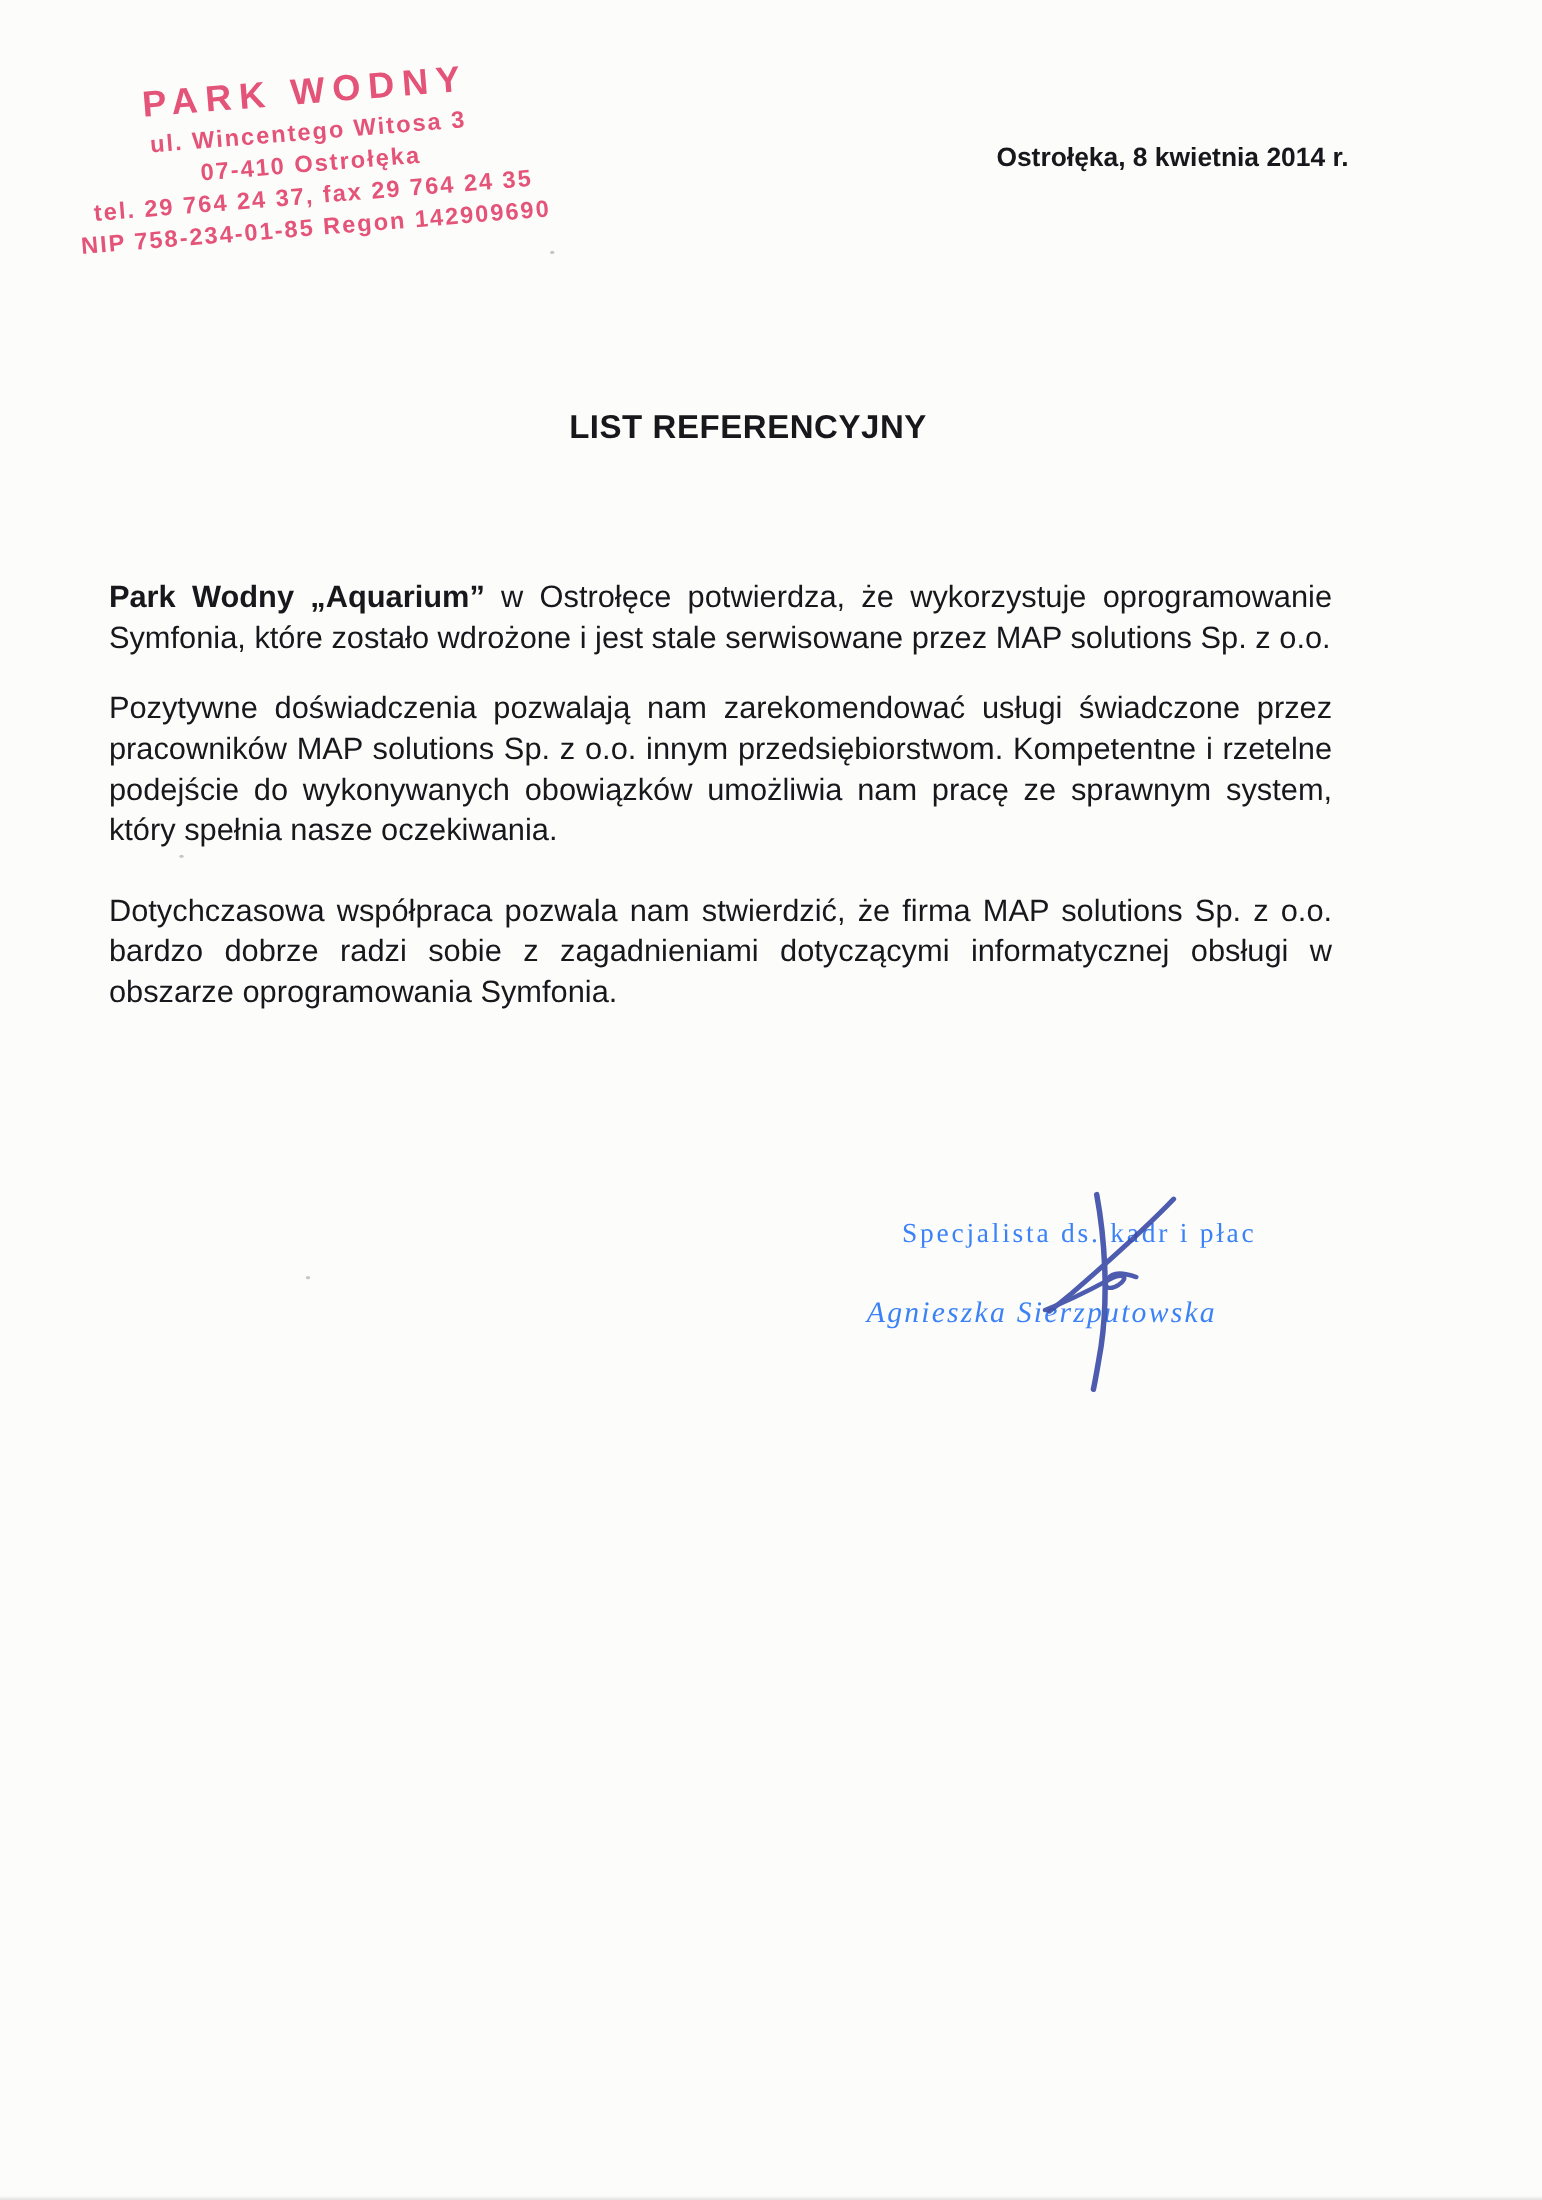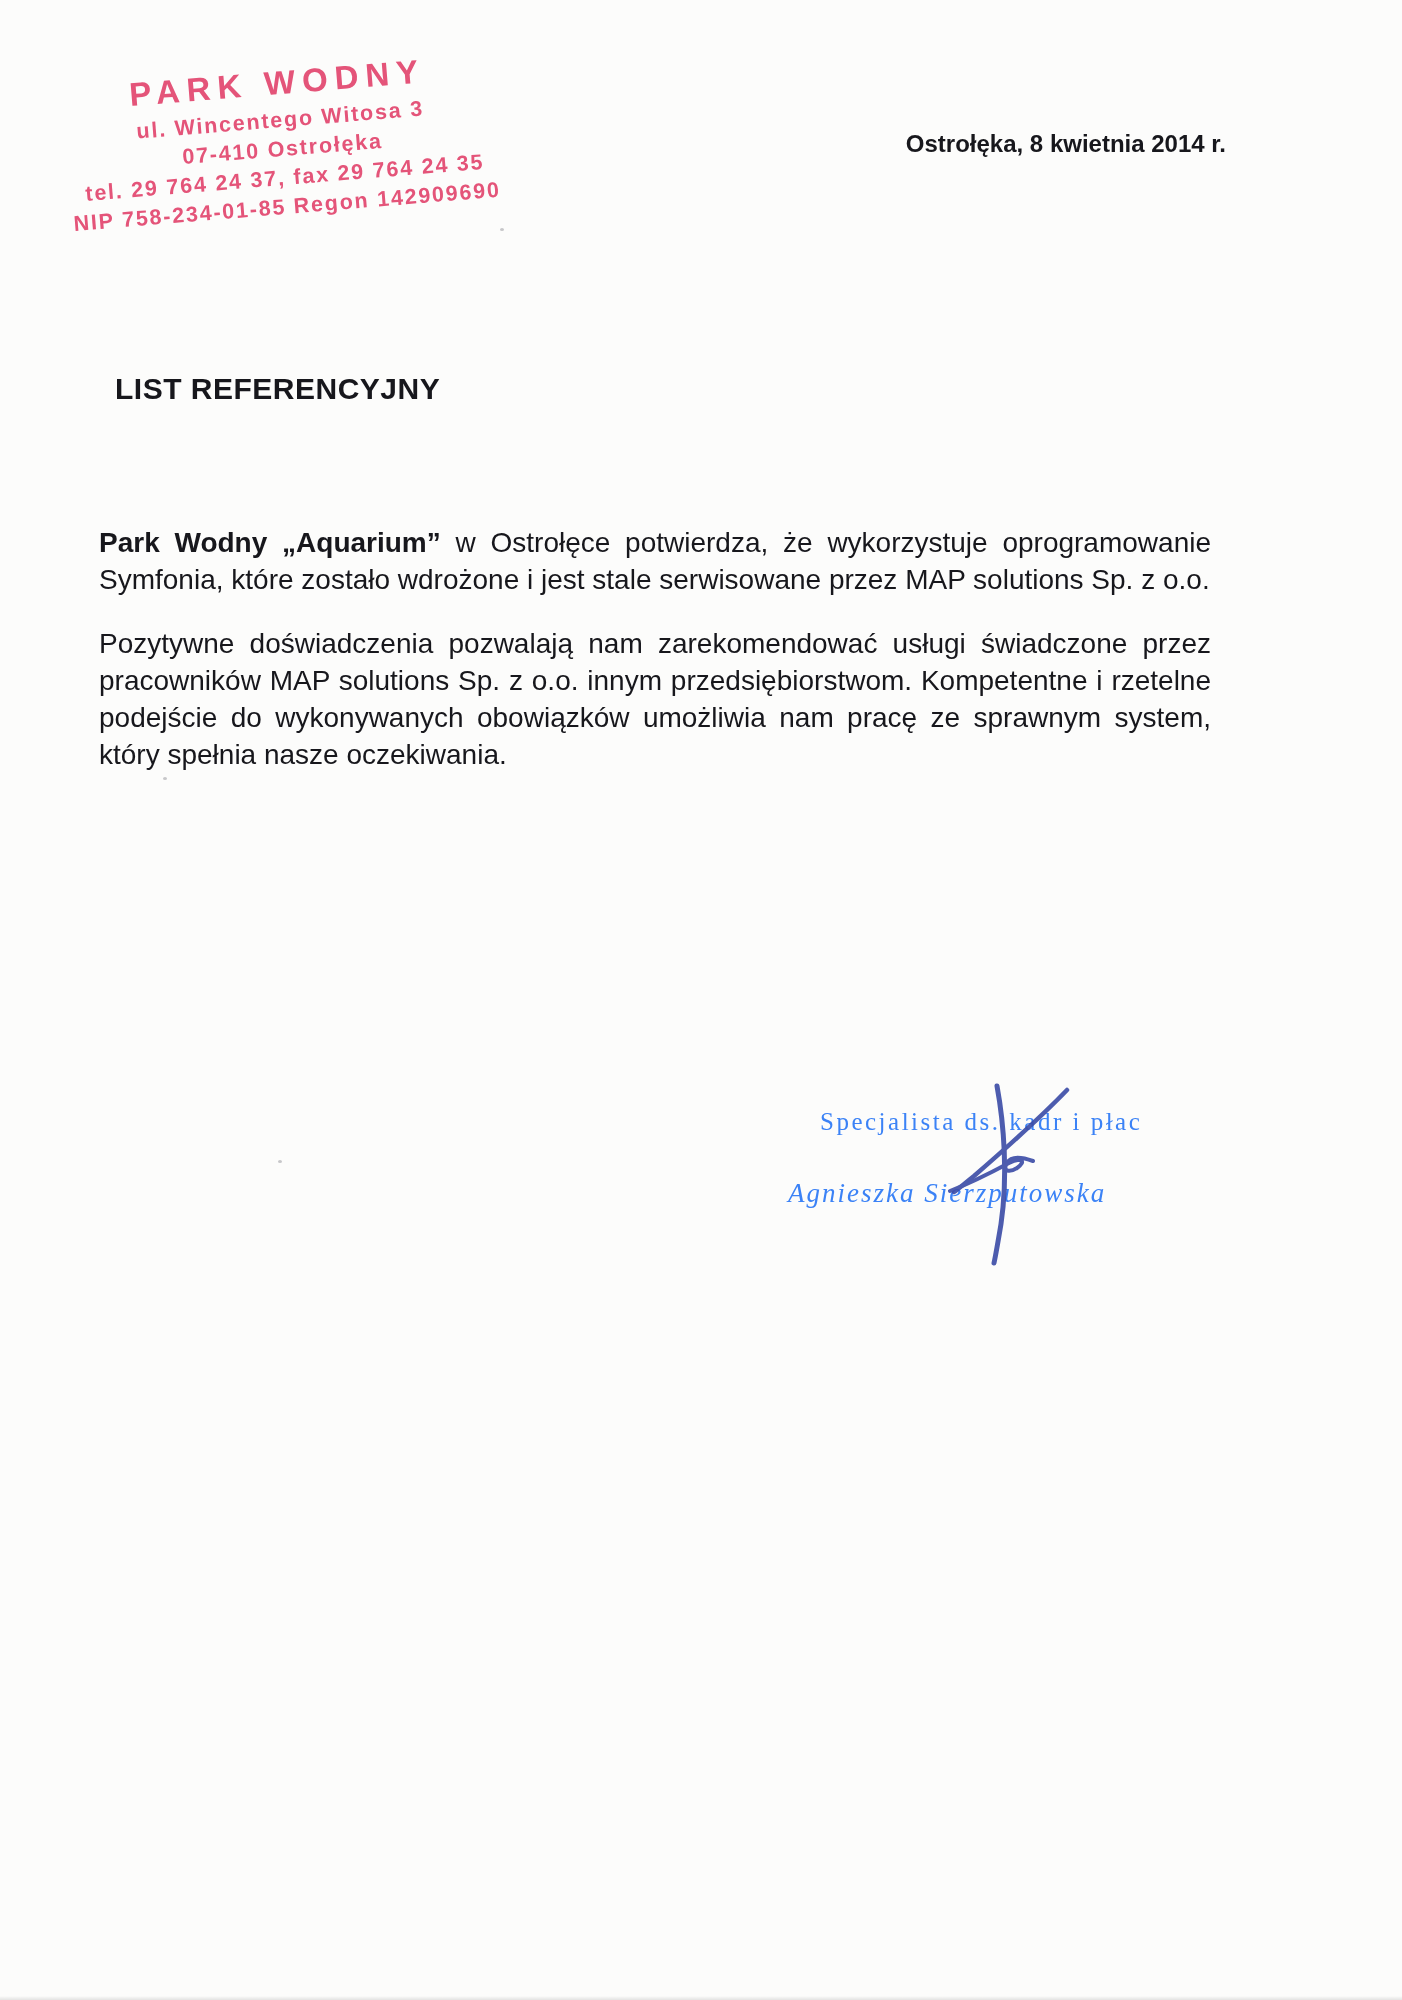--- a/index.html
+++ b/index.html
@@ -63,21 +63,21 @@
     white-space: nowrap;
     font-weight: bold;
   }
 
   
   .doc-title {
     position: absolute;
     top: 372px;
     left: 115px;
     width: 1130px;
-    text-align: left;
+    text-align: center;
     font-size: 30px;
     font-weight: bold;
     letter-spacing: 0.5px;
   }
 
   
   .doc-body {
     position: absolute;
     top: 524px;
     left: 99px;
@@ -149,20 +149,21 @@
     <div class="stamp-line">NIP 758-234-01-85 Regon 142909690</div>
   </div>
 
   <div class="date-line">Ostrołęka, 8 kwietnia 2014 r.</div>
 
   <div class="doc-title">LIST REFERENCYJNY</div>
 
   <div class="doc-body">
     <p class="para-1"><span class="bold-lead">Park Wodny „Aquarium”</span><span> w Ostrołęce potwierdza, że wykorzystuje oprogramowanie Symfonia, które zostało wdrożone i jest stale serwisowane przez MAP solutions Sp. z o.o.</span></p>
     <p class="para-2">Pozytywne doświadczenia pozwalają nam zarekomendować usługi świadczone przez pracowników MAP solutions Sp. z o.o. innym przedsiębiorstwom. Kompetentne i rzetelne podejście do wykonywanych obowiązków umożliwia nam pracę ze sprawnym system, który spełnia nasze oczekiwania.</p>
+    <p class="para-3">Dotychczasowa współpraca pozwala nam stwierdzić, że firma MAP solutions Sp. z o.o. bardzo dobrze radzi sobie z zagadnieniami dotyczącymi informatycznej obsługi w obszarze oprogramowania Symfonia.</p>
   </div>
 
   <div class="signature-block">
     <div class="signature-role">Specjalista ds. kadr i płac</div>
     <div class="signature-name">Agnieszka Sierzputowska</div>
   </div>
 
   <svg class="ink-signature" viewBox="0 0 1402 2000">
     <g fill="none" stroke="#3b4ba6" stroke-linecap="round" stroke-linejoin="round" opacity="0.9">
       <path d="M997,1086 C1004,1124 1008,1176 1001,1224 C998,1242 996,1254 994,1263" stroke-width="5"></path>

